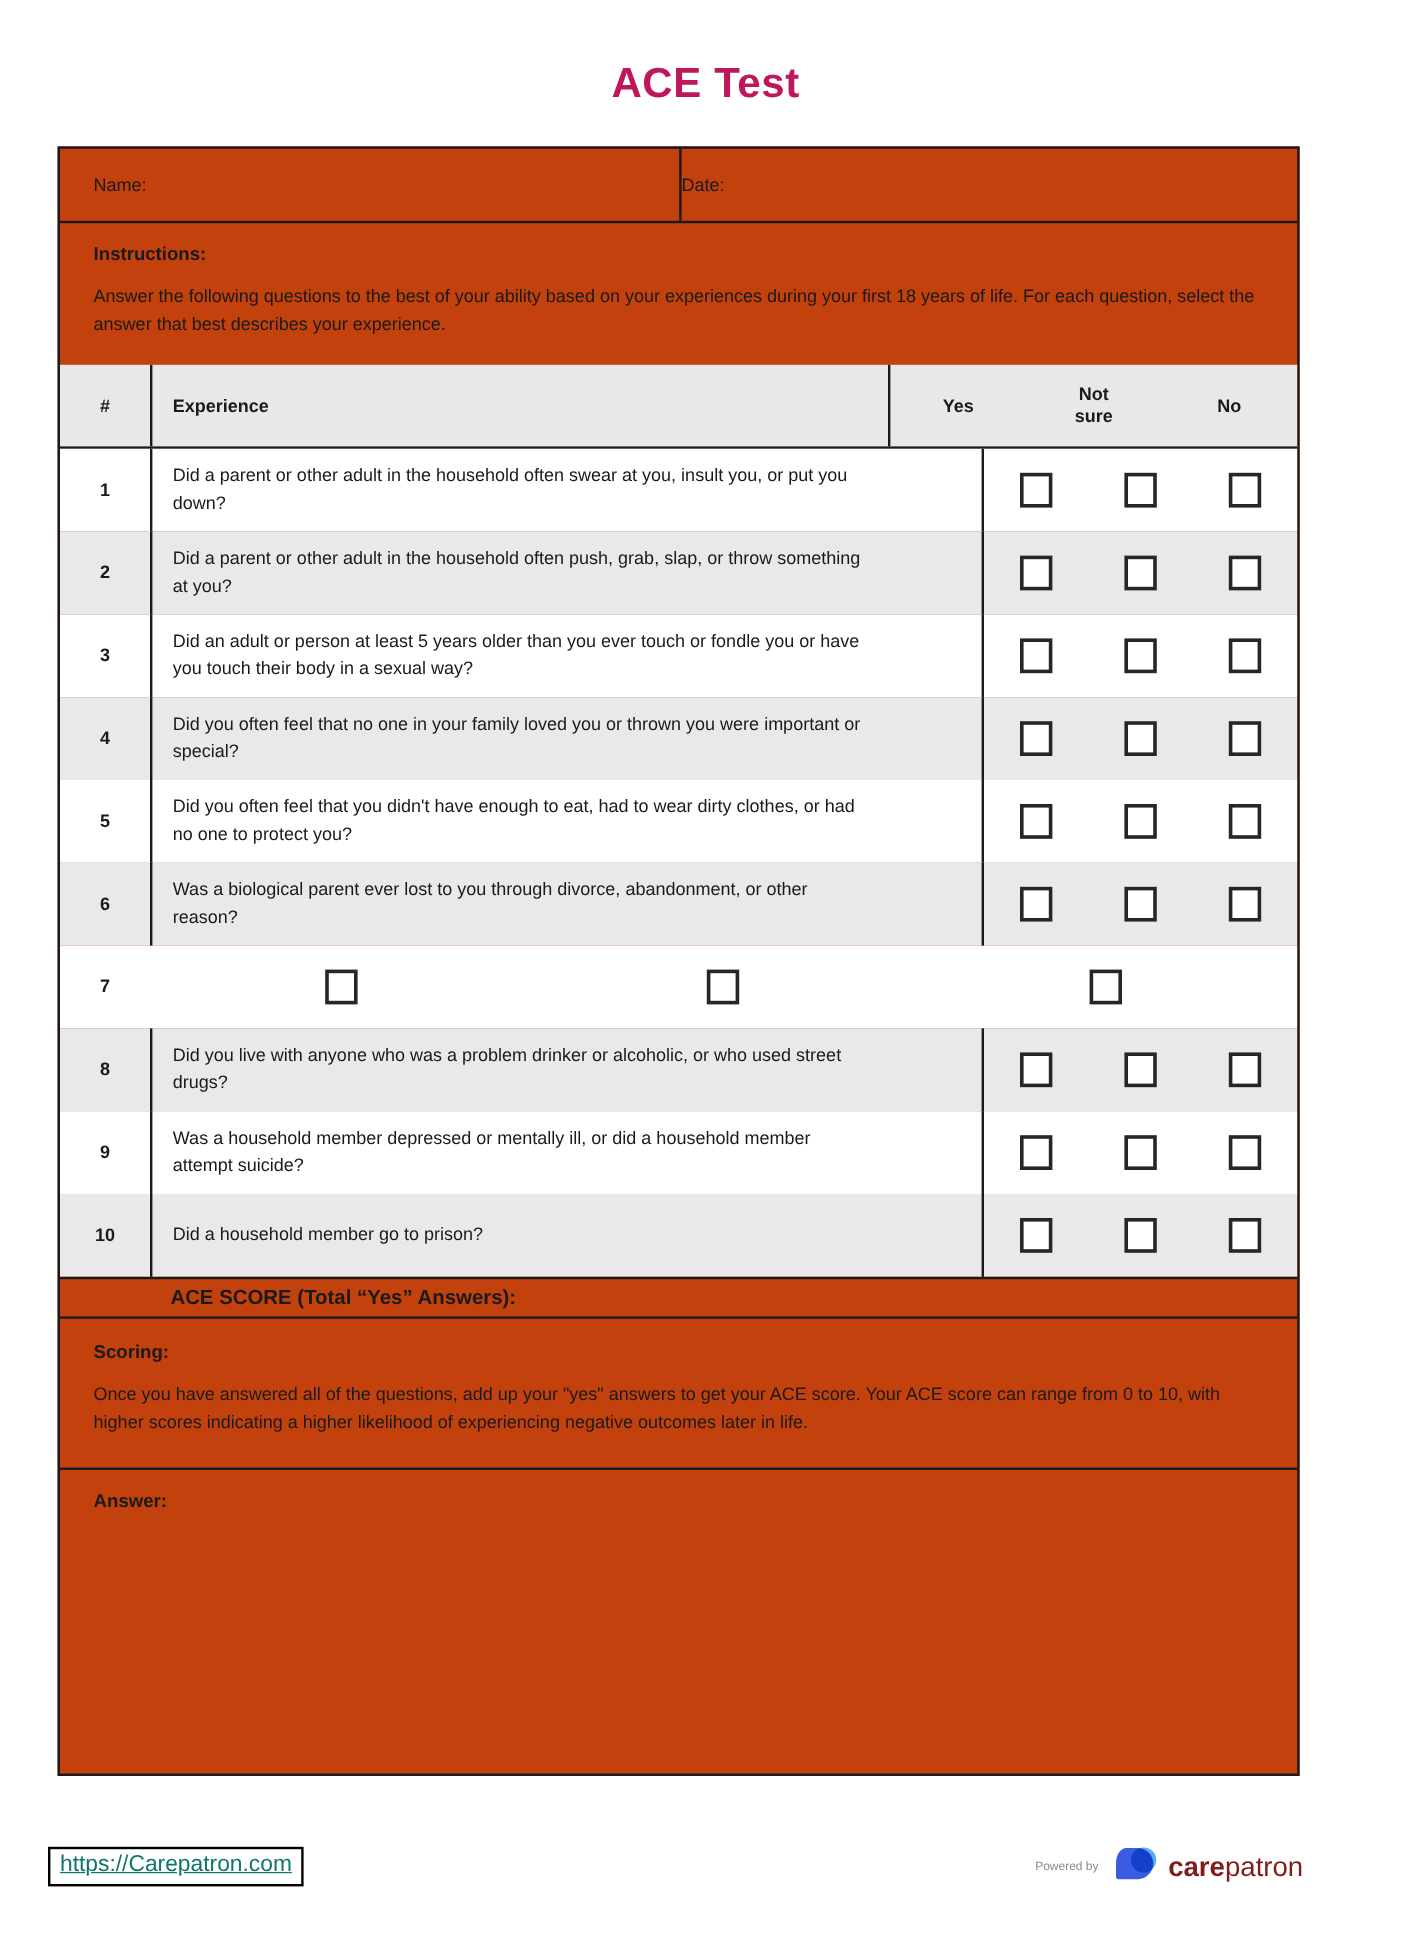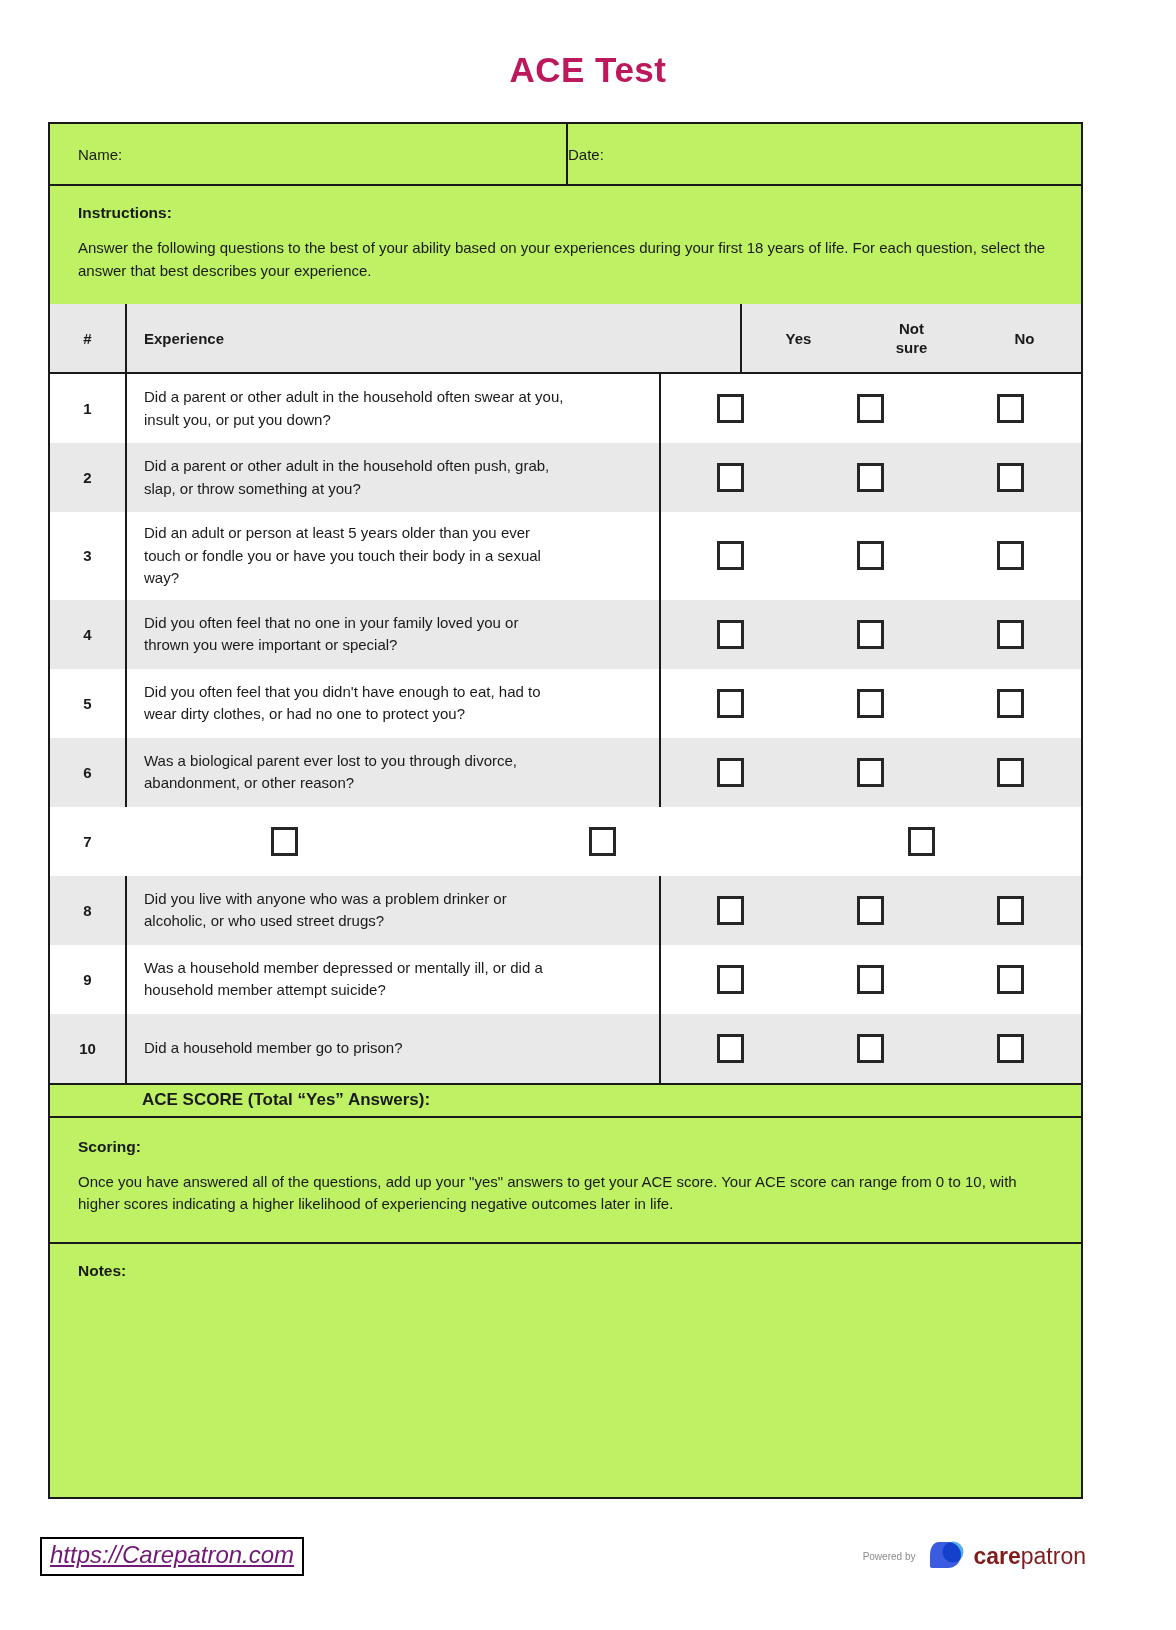--- a/index.html
+++ b/index.html
@@ -11,21 +11,21 @@
     color: #1a1a1a;
     font-size: 15px;
   }
   .page-title {
     position: absolute; top: 50px; left: 0; width: 100%;
     text-align: center; font-size: 35px; font-weight: bold;
     color: #be185d; letter-spacing: 0.5px;
   }
   .doc {
     position: absolute; left: 48px; top: 122px; width: 1035px;
-    border: 2px solid #1a1a1a; background: #bef264;
+    border: 2px solid #1a1a1a; background: #c2410c;
   }
   
   .row-namedate { display: flex; height: 62px; border-bottom: 2px solid #1a1a1a; }
   .cell-name { width: 518px; border-right: 2px solid #1a1a1a; display: flex; align-items: center; padding-left: 28px; }
   .cell-date { flex: 1; display: flex; align-items: center; }
   .fill-space { flex: 1; height: 100%; }
   
   .instructions { padding: 18px 28px 22px; }
   .sec-heading { font-weight: bold; font-size: 15.5px; }
   .body-text { margin-top: 15px; line-height: 22.5px; }
@@ -40,21 +40,21 @@
     display: flex; align-items: center; padding-left: 17px; font-weight: bold;
   }
   .h-opts { flex: 1; display: flex; }
   .h-opt { width: 33.33%; display: flex; align-items: center; justify-content: center; font-weight: bold; text-align: center; }
   .h-opt .wrap-narrow { display: inline-block; width: 42px; line-height: 19px; }
   
   .qrow { display: flex; min-height: 69px; background: #ffffff; }
   .qrow.alt { background: #e9e9e9; }
   .c-num { width: 75px; display: flex; align-items: center; justify-content: center; font-weight: bold; }
   .c-q {
-    width: 536px; border-left: 2px solid #1a1a1a; border-right: 2px solid #1a1a1a;
+    width: 695px; border-left: 2px solid #1a1a1a; border-right: 2px solid #1a1a1a;
     display: flex; align-items: center; padding: 10px 92px 10px 17px; line-height: 22.5px;
   }
   .c-opts { flex: 1; display: flex; align-items: center; }
   .opt { width: 33.33%; display: flex; justify-content: center; }
   .checkbox { width: 27px; height: 29px; border: 3px solid #262626; background: #fff; display: inline-block; cursor: pointer; }
   
   .score-row {
     height: 35px; display: flex; align-items: center; padding-left: 92px;
     border-top: 2px solid #1a1a1a; border-bottom: 2px solid #1a1a1a;
     font-weight: bold; font-size: 17px;
@@ -64,21 +64,21 @@
   .scoring { padding: 20px 28px 26px; border-bottom: 2px solid #1a1a1a; }
   
   .notes { padding: 18px 28px; height: 253px; }
   .notes-area { width: 100%; height: 190px; }
   
   .footer {
     position: absolute; left: 40px; top: 1537px; width: 1046px;
     display: flex; justify-content: space-between; align-items: center;
   }
   .link-box { border: 2px solid #000; padding: 2px 8px 5px; }
-  .footer-link { font-size: 24px; color: #701a75; text-decoration: underline; cursor: pointer; font-style: italic; }
+  .footer-link { font-size: 19px; color: #0f766e; text-decoration: underline; cursor: pointer; }
   .powered { display: flex; align-items: center; }
   .powered-label { font-size: 10px; color: #8a8a8a; margin-right: 10px; }
   .logo-mark { margin-right: 6px; display: block; }
   .brand { font-size: 23px; color: #7f1d1d; }
   .brand .b { font-weight: bold; }
 </style>
 </head>
 <body>
 
 <div class="page-title">ACE Test</div>
@@ -278,21 +278,21 @@
     <span>ACE SCORE (Total “Yes” Answers):</span>
     <span class="score-input"></span>
   </div>
 
   <div class="scoring">
     <div class="sec-heading">Scoring:</div>
     <div class="body-text">Once you have answered all of the questions, add up your "yes" answers to get your ACE score. Your ACE score can range from 0 to 10, with higher scores indicating a higher likelihood of experiencing negative outcomes later in life.</div>
   </div>
 
   <div class="notes">
-    <div class="sec-heading">Notes:</div>
+    <div class="sec-heading">Answer:</div>
     <div class="notes-area"></div>
   </div>
 
 </div>
 
 <div class="footer">
   <div class="link-box">
     <span class="footer-link">https://Carepatron.com</span>
   </div>
   <div class="powered">

